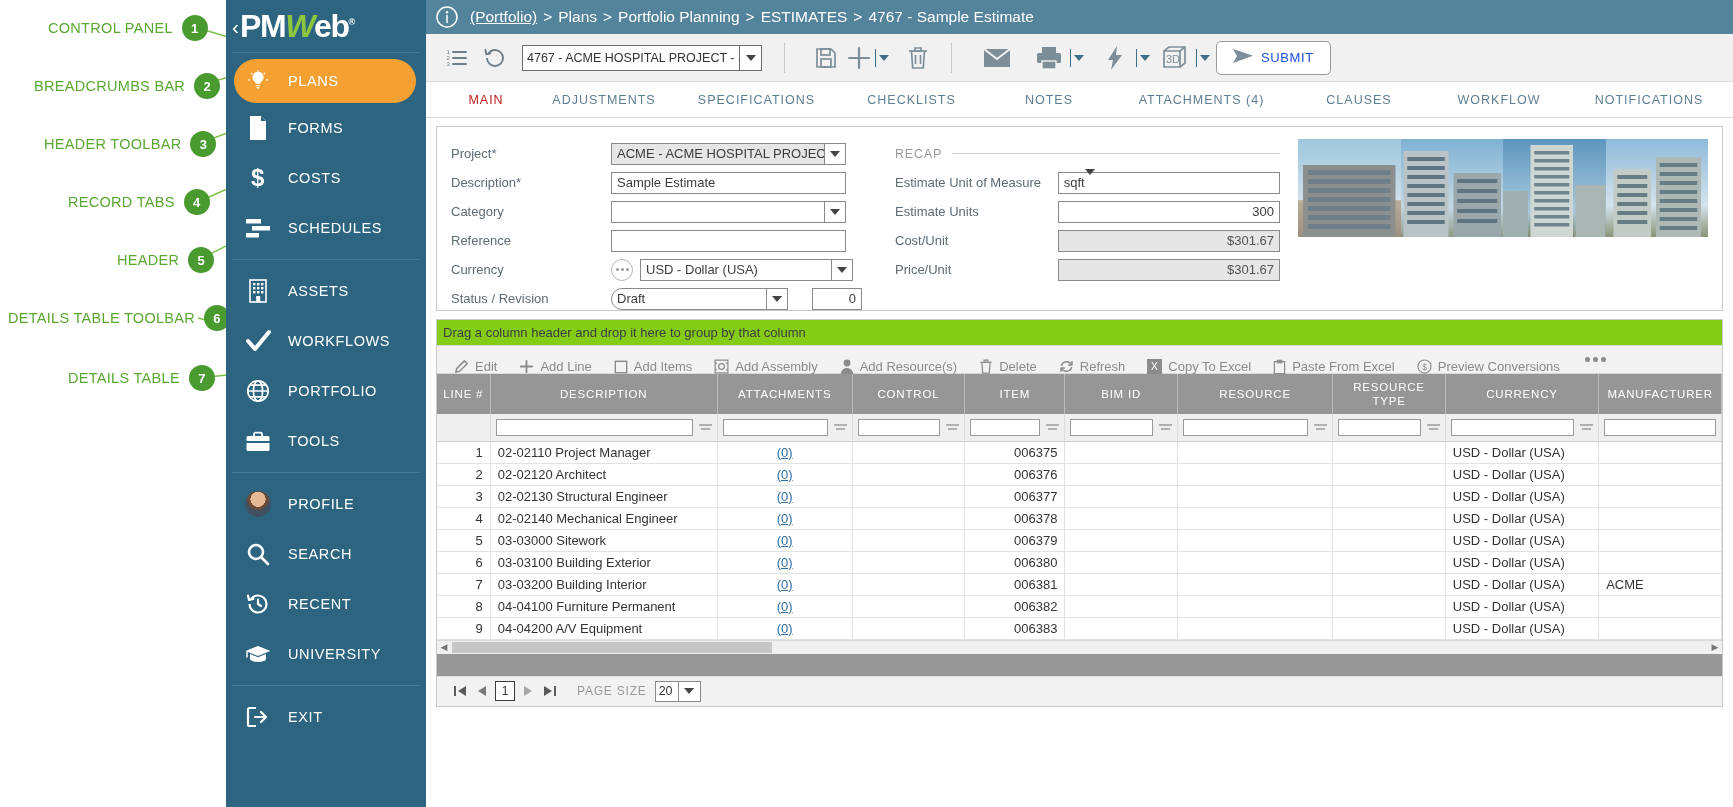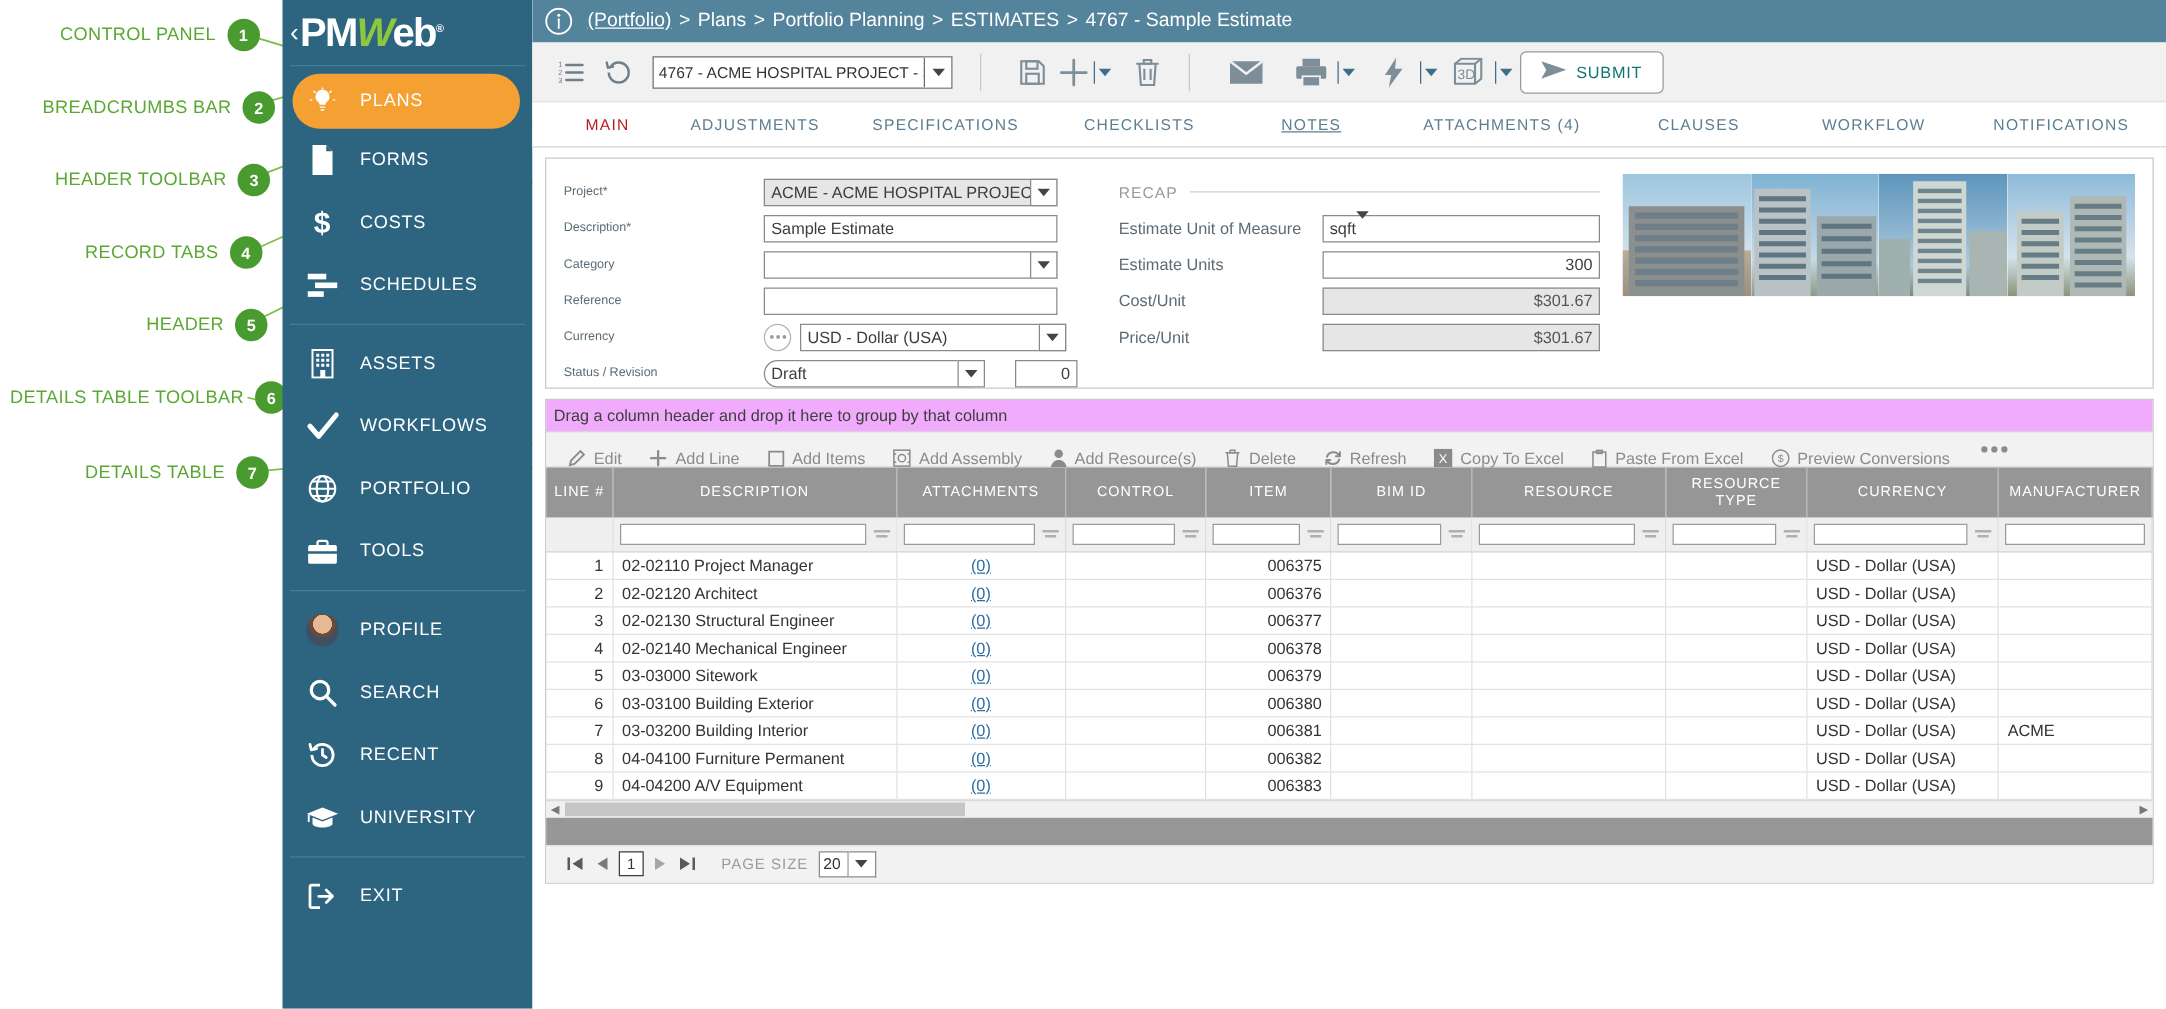--- a/index.html
+++ b/index.html
@@ -83,21 +83,21 @@
     display:flex; align-items:center; font-size:12.5px; color:#333;
     margin-left:8px; padding-left:4px; position:relative; overflow:hidden;
   }
   .proj-select .caret-box {
     position:absolute; right:0; top:0; width:22px; height:100%;
     border-left:1px solid #6d6d6d; display:flex; align-items:center; justify-content:center; background:#fff;
   }
   .submit-btn {
     height:34px; border:1px solid #9a9a9a; border-radius:5px; background:#fff;
     display:flex; align-items:center; gap:8px; padding:0 16px; margin-left:6px;
-    font-size:13px; color:#0f766e; letter-spacing:.6px; cursor:pointer;
+    font-size:13px; color:#1d4ed8; letter-spacing:.6px; cursor:pointer;
   }
   .split-caret { display:flex; align-items:center; gap:3px; margin-left:2px; }
   .split-caret .bar { width:1px; height:18px; background:#3f6d8c; }
   .cdown { width:0;height:0;border-left:5px solid transparent;border-right:5px solid transparent;border-top:6px solid #3f6d8c; }
 
   .rec-tabs {
     height:36px; background:#fff; display:flex; align-items:center;
     border-bottom:1px solid #d5d5d5; padding-left:12px; gap:0;
   }
   .rec-tab {
@@ -106,21 +106,21 @@
   }
   .rec-tab.active { color:#b91c1c; }
 
   
   .header-form {
     position:relative; margin:8px 10px 0 10px; border:1px solid #c9c9c9; background:#fff;
     height:185px; padding:12px 14px 0 14px; display:flex;
   }
   .form-col { width:420px; }
   .frow { display:flex; align-items:center; height:29px; margin-bottom:0px; }
-  .flabel { width:160px; font-size:10px; color:#5d6b75; }
+  .flabel { width:160px; font-size:13px; color:#5d6b75; }
   .finput {
     height:22px; border:1px solid #8a8a8a; background:#fff; font-size:13px; color:#3d3d3d;
     display:flex; align-items:center; padding:0 5px; width:235px; position:relative;
   }
   .finput.readonly { background:#e6e6e6; }
   .finput .caret-box {
     position:absolute; right:-1px; top:-1px; bottom:-1px; width:22px;
     border:1px solid #8a8a8a; display:flex;align-items:center;justify-content:center;background:#fff;
   }
   .dots-btn {
@@ -148,21 +148,21 @@
   .ph { flex:1; height:98px; position:relative; overflow:hidden; }
   .ph .sky { position:absolute; inset:0; }
   .ph .bld { position:absolute; bottom:0; }
 
   
   .details {
     position:relative; margin:8px 10px 0 10px; border:1px solid #c9c9c9; background:#fff;
   }
   .group-bar {
     height:26px; border-bottom:1px solid #d9d9d9; display:flex; align-items:center;
-    padding-left:6px; font-size:13px; color:#3d3d3d; background:#f0abfc;
+    padding-left:6px; font-size:13px; color:#3d3d3d; background:#84cc16;
   }
   .dt-toolbar {
     height:28px; background:#f2f2f2; display:flex; align-items:center;
     gap:0; padding-left:6px; border-bottom:1px solid #d9d9d9;
   }
   .dt-btn {
     display:flex;align-items:center;gap:6px;font-size:13px;color:#8b8b8b;
     padding:0 11px;height:28px;cursor:pointer;white-space:nowrap;margin-top:14px;
   }
   .dt-btn .g { display:flex;align-items:center; }
@@ -544,21 +544,21 @@
       </div>
       <div class="rec-tab" style="width:140px;justify-content:center;">
         <span>ADJUSTMENTS</span>
       </div>
       <div class="rec-tab" style="width:165px;justify-content:center;">
         <span>SPECIFICATIONS</span>
       </div>
       <div class="rec-tab" style="width:145px;justify-content:center;">
         <span>CHECKLISTS</span>
       </div>
-      <div class="rec-tab" style="width:130px;justify-content:center;text-decoration:underline;">
+      <div class="rec-tab" style="width:130px;justify-content:center;">
         <span>NOTES</span>
       </div>
       <div class="rec-tab" style="width:175px;justify-content:center;">
         <span>ATTACHMENTS (4)</span>
       </div>
       <div class="rec-tab" style="width:140px;justify-content:center;">
         <span>CLAUSES</span>
       </div>
       <div class="rec-tab" style="width:140px;justify-content:center;">
         <span>WORKFLOW</span>

